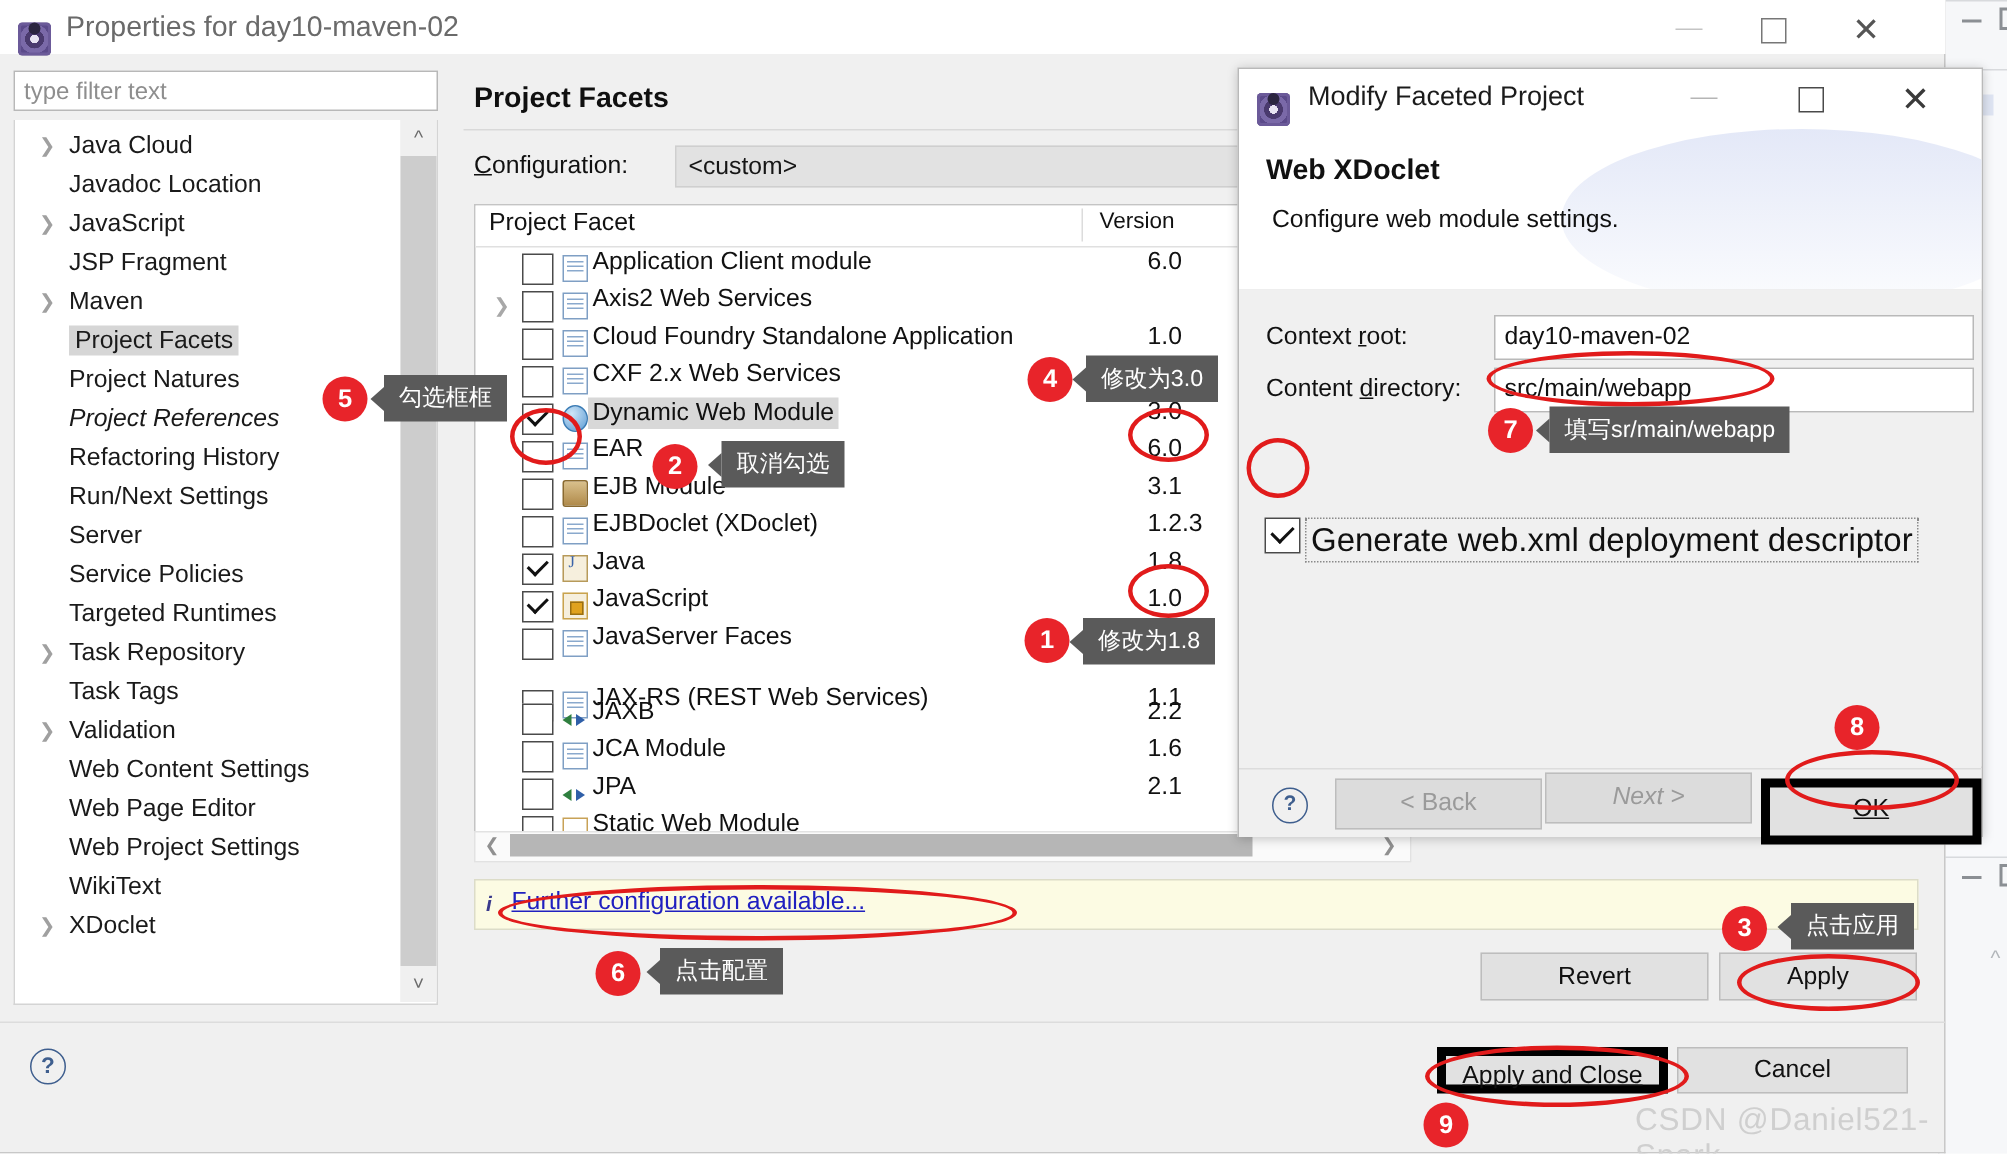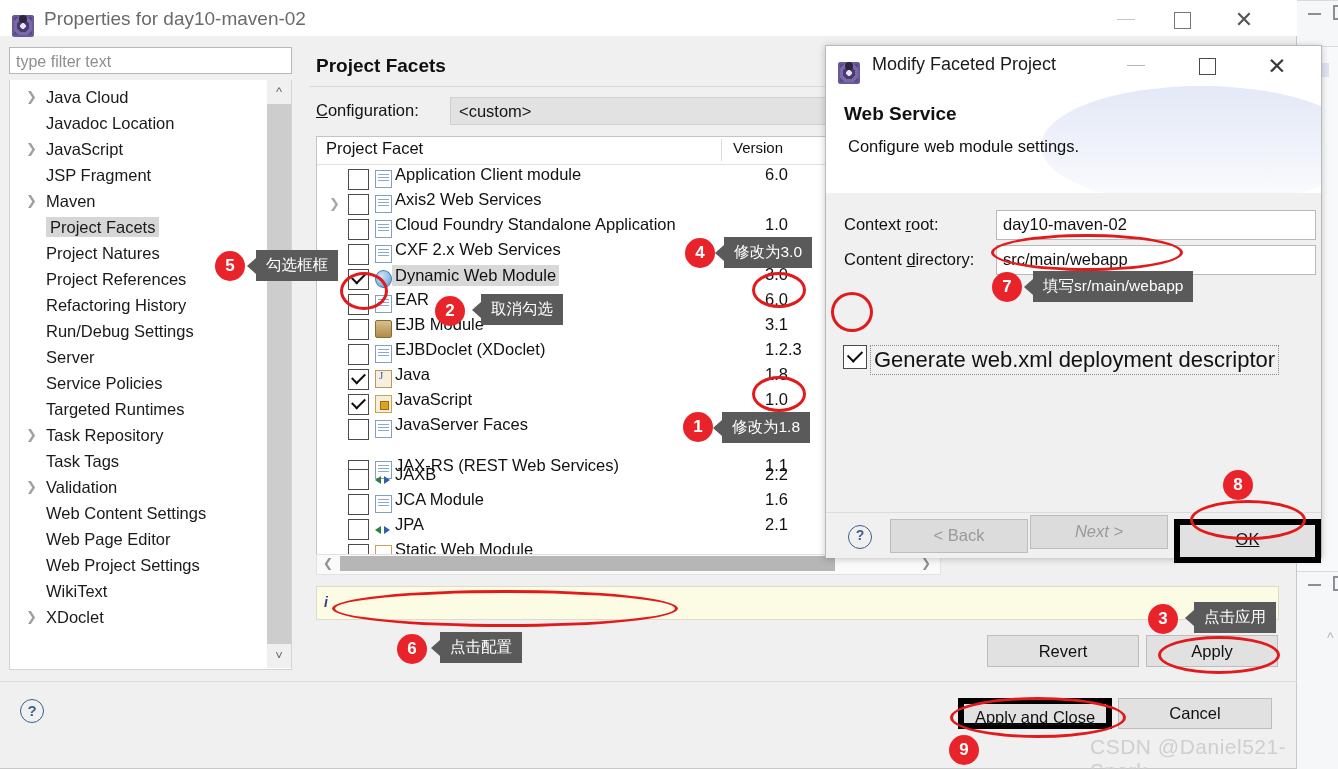--- a/index.html
+++ b/index.html
@@ -193,23 +193,23 @@
 
   <div class="abs" id="tree-wrap">
     <div id="tree">
         <div class="tnode" style="top: 4px; position: absolute; left: 0px; width: 259px;"><span class="arrow">❯</span><span class="lbl">Java Cloud</span></div>
         <div class="tnode" style="top: 30px; position: absolute; left: 0px; width: 259px;"><span class="lbl">Javadoc Location</span></div>
         <div class="tnode" style="top: 56px; position: absolute; left: 0px; width: 259px;"><span class="arrow">❯</span><span class="lbl">JavaScript</span></div>
         <div class="tnode" style="top: 82px; position: absolute; left: 0px; width: 259px;"><span class="lbl">JSP Fragment</span></div>
         <div class="tnode" style="top: 108px; position: absolute; left: 0px; width: 259px;"><span class="arrow">❯</span><span class="lbl">Maven</span></div>
         <div class="tnode sel" style="top: 134px; position: absolute; left: 0px; width: 259px;"><span class="lbl">Project Facets</span></div>
         <div class="tnode" style="top: 160px; position: absolute; left: 0px; width: 259px;"><span class="lbl">Project Natures</span></div>
-        <div class="tnode" style="top: 186px; position: absolute; left: 0px; width: 259px;"><span class="lbl">Project References</span></div>
+        <div class="tnode" style="top: 186px; position: absolute; left: 0px; width: 259px; font-style: italic;"><span class="lbl">Project References</span></div>
         <div class="tnode" style="top: 212px; position: absolute; left: 0px; width: 259px;"><span class="lbl">Refactoring History</span></div>
-        <div class="tnode" style="top: 238px; position: absolute; left: 0px; width: 259px;"><span class="lbl">Run/Debug Settings</span></div>
+        <div class="tnode" style="top: 238px; position: absolute; left: 0px; width: 259px;"><span class="lbl">Run/Next Settings</span></div>
         <div class="tnode" style="top: 264px; position: absolute; left: 0px; width: 259px;"><span class="lbl">Server</span></div>
         <div class="tnode" style="top: 290px; position: absolute; left: 0px; width: 259px;"><span class="lbl">Service Policies</span></div>
         <div class="tnode" style="top: 316px; position: absolute; left: 0px; width: 259px;"><span class="lbl">Targeted Runtimes</span></div>
         <div class="tnode" style="top: 342px; position: absolute; left: 0px; width: 259px;"><span class="arrow">❯</span><span class="lbl">Task Repository</span></div>
         <div class="tnode" style="top: 368px; position: absolute; left: 0px; width: 259px;"><span class="lbl">Task Tags</span></div>
         <div class="tnode" style="top: 394px; position: absolute; left: 0px; width: 259px;"><span class="arrow">❯</span><span class="lbl">Validation</span></div>
         <div class="tnode" style="top: 420px; position: absolute; left: 0px; width: 259px;"><span class="lbl">Web Content Settings</span></div>
         <div class="tnode" style="top: 446px; position: absolute; left: 0px; width: 259px;"><span class="lbl">Web Page Editor</span></div>
         <div class="tnode" style="top: 472px; position: absolute; left: 0px; width: 259px;"><span class="lbl">Web Project Settings</span></div>
         <div class="tnode" style="top: 498px; position: absolute; left: 0px; width: 259px;"><span class="lbl">WikiText</span></div>
@@ -337,20 +337,21 @@
 
   <div class="abs" id="facets-hscroll">
     <div style="position:absolute;left:0;top:0;width:623px;height:19px;background:#fafafa;border:1px solid #e2e2e2;"></div>
     <div style="position:absolute;left:3px;top:2px;width:18px;height:15px;color:#909090;font-size:12px;text-align:center;line-height:15px;">❮</div>
     <div style="position:absolute;left:24px;top:2px;width:495px;height:15px;background:#b6b6b6;"></div>
     <div style="position:absolute;right:4px;top:2px;width:18px;height:15px;color:#909090;font-size:12px;text-align:center;line-height:15px;">❯</div>
   </div>
 
   <div class="abs" id="infobar">
     <div class="ibicon">i</div>
+    <a href="#">Further configuration available...</a>
   </div>
 
   <div class="abs btn" id="btn-revert">Revert</div>
   <div class="abs btn" id="btn-apply">Apply</div>
 
   <div class="abs" id="bottom-sep"></div>
   <div class="abs" id="help-icon">?</div>
   <div class="abs btn def" id="btn-applyclose">Apply and Close</div>
   <div class="abs btn" id="btn-cancel">Cancel</div>
 </div>
@@ -364,21 +365,21 @@
     <div id="dlg-title">Modify Faceted Project</div>
     <div id="dlg-min">
         <i></i>
       </div>
     <div id="dlg-max">
         <i></i>
       </div>
     <div id="dlg-close">
         <i>✕</i>
       </div>
-    <div id="dlg-h1">Web Service</div>
+    <div id="dlg-h1">Web XDoclet</div>
     <div id="dlg-h2">Configure web module settings.</div>
   </div>
 
   <div id="dlg-body">
     <div class="dlg-lbl" id="ctx-lbl">Context <u>r</u>oot:</div>
     <div class="dlg-in" id="ctx-in">day10-maven-02</div>
     <div class="dlg-lbl" id="dir-lbl">Content <u>d</u>irectory:</div>
     <div class="dlg-in" id="dir-in">src/main/webapp</div>
     <div id="gen-cb"></div>
     <div id="gen-lbl">Generate web.xml deployment descriptor</div>

